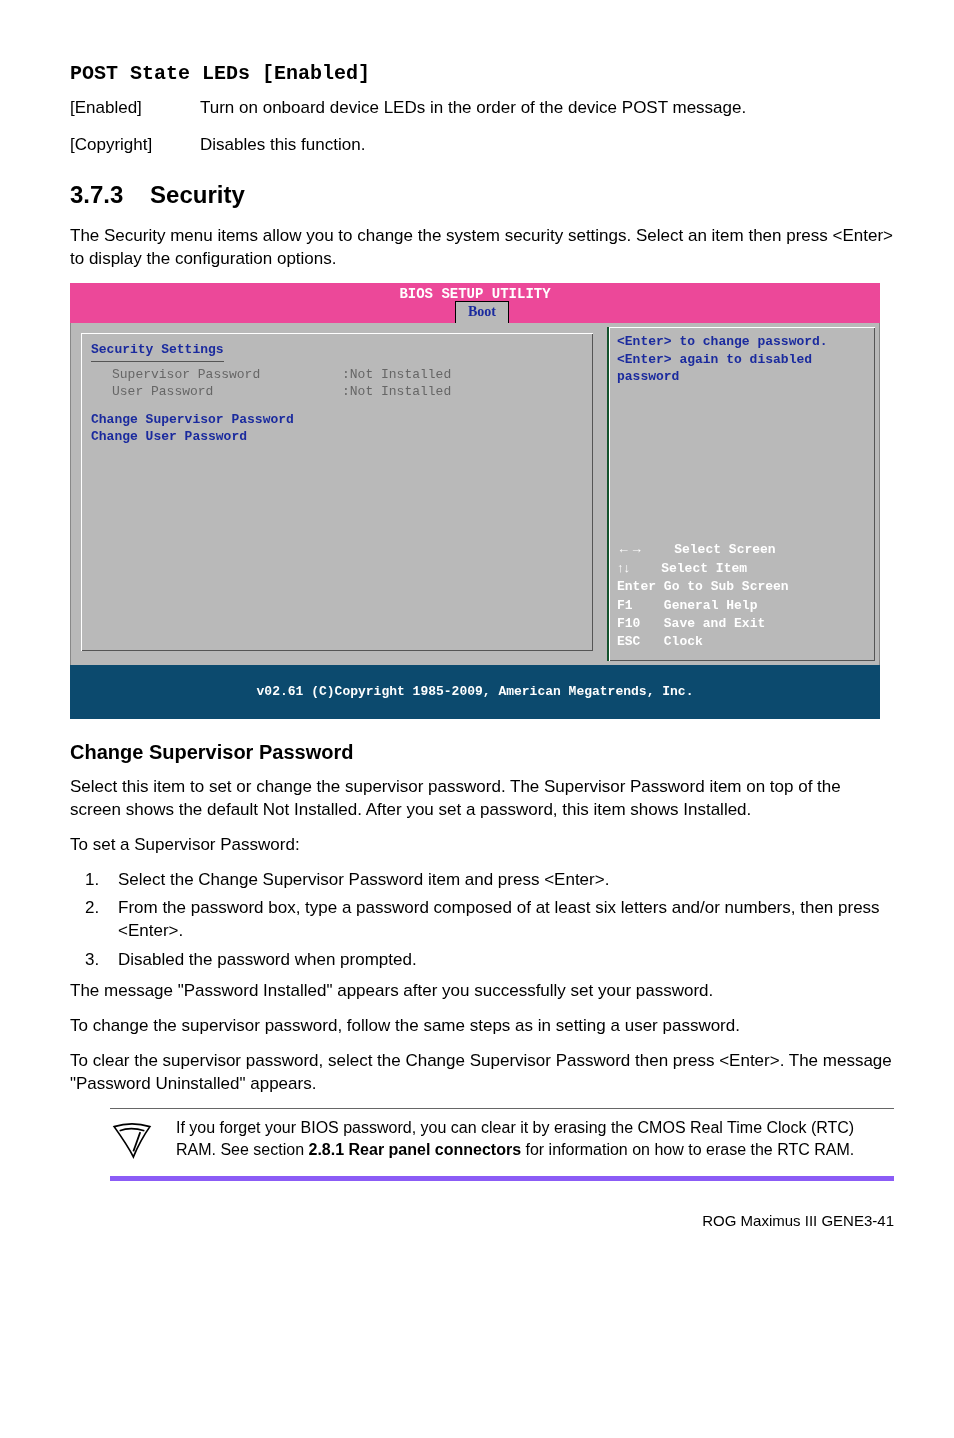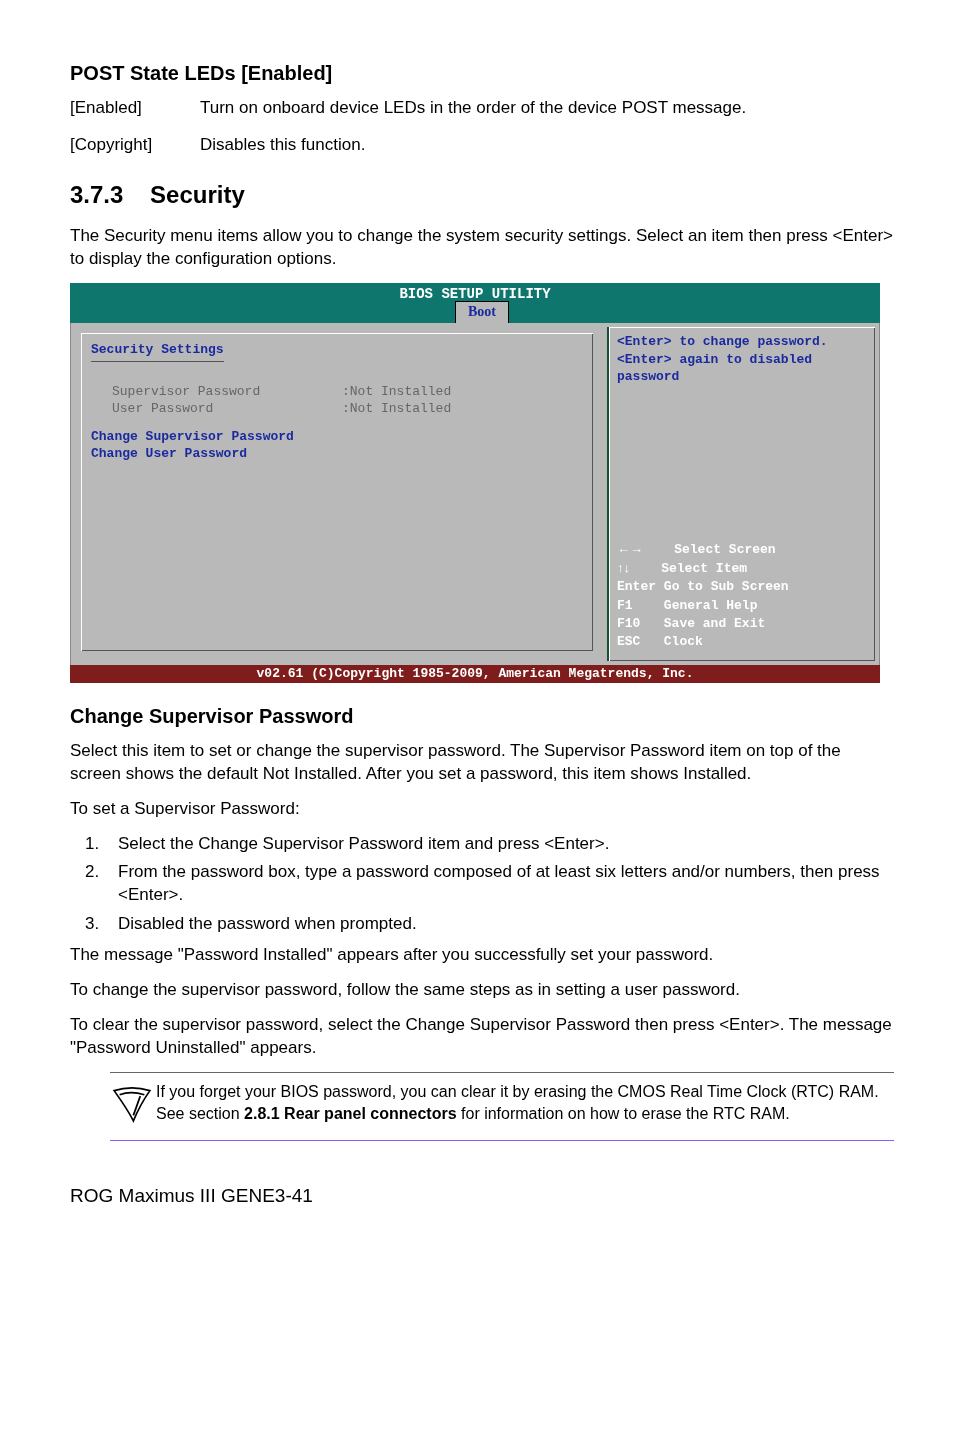--- a/index.html
+++ b/index.html
@@ -10,41 +10,42 @@
     width: 954px;
     box-sizing: border-box;
     color: #000;
     font-size: 17px;
     line-height: 1.35;
   }
   h2.sub {
     font-size: 20px;
     font-weight: bold;
     margin: 0 0 10px 0;
+    font-family: Liberation Mono, monospace;
   }
   h2.section {
     font-size: 24px;
     font-weight: bold;
     margin: 22px 0 14px 0;
   }
   h3.subhead {
     font-size: 20px;
     font-weight: bold;
     margin: 18px 0 10px 0;
   }
   p { margin: 0 0 12px 0; }
   .dl { display: grid; grid-template-columns: 130px 1fr; row-gap: 14px; margin-bottom: 12px; }
   .dl .term { }
   .dl .def { }
   .bios-box {
     margin: 10px 0 20px 0;
     width: 810px;
   }
   .bios-title-bar {
-    background: #0f766e;
+    background: #ec4899;
     color: #fff;
     font-family: "Courier New", monospace;
     font-weight: bold;
     font-size: 14px;
     text-align: center;
     padding: 2px 0 0 0;
     position: relative;
     height: 38px;
   }
   .bios-tab {
@@ -91,53 +92,53 @@
     padding: 8px 10px 50px 10px;
     margin: 4px 0;
     min-height: 260px;
   }
   .bios-heading {
     color: #1a2a9e;
     font-weight: bold;
     border-bottom: 1px solid #555;
     display: inline-block;
     padding-bottom: 2px;
-    margin-bottom: 21px;
+    margin-bottom: 4px;
   }
   .bios-row { display: flex; color: #666; }
   .bios-row .lbl { width: 230px; margin-left: 21px; }
   .bios-link { color: #1a2a9e; font-weight: bold; margin-top: 10px; }
   .bios-right-top { white-space: pre-line; }
   .bios-footer {
-    background: #7f1d1d;
+    background: #0c4a6e;
     color: #fff;
     font-family: "Courier New", monospace;
     font-weight: bold;
     text-align: center;
     font-size: 13px;
-    padding: 0 0;
+    padding: 18px 0;
   }
   ol.steps { margin: 0 0 8px 0; padding-left: 34px; }
   ol.steps li { padding-left: 14px; margin-bottom: 6px; }
   .note-wrap {
     border-top: 1px solid #666;
-    border-bottom: 1px solid #8b5cf6;
+    border-bottom: 5px solid #8b5cf6;
     display: flex;
     align-items: flex-start;
     padding: 8px 0;
     margin: 12px 0 18px 40px;
-    gap: 2px;
+    gap: 22px;
   }
   .note-icon svg { width: 44px; height: 44px; }
   .note-text { font-size: 16px; line-height: 1.35; }
   .page-footer {
     display: flex;
-    justify-content: flex-start;
-    font-size: 19px;
-    margin-top: 42px;
+    justify-content: flex-end;
+    font-size: 15px;
+    margin-top: 30px;
   }
   .bios-keys-block { white-space: pre; color:#fff; font-weight:bold; line-height:1.4; }
   .arrow { font-family: Arial, sans-serif; }
 </style>
 </head>
 <body>
 
 <h2 class="sub">POST State LEDs [Enabled]</h2>
 <div class="dl">
   <div class="term">[Enabled]</div>

